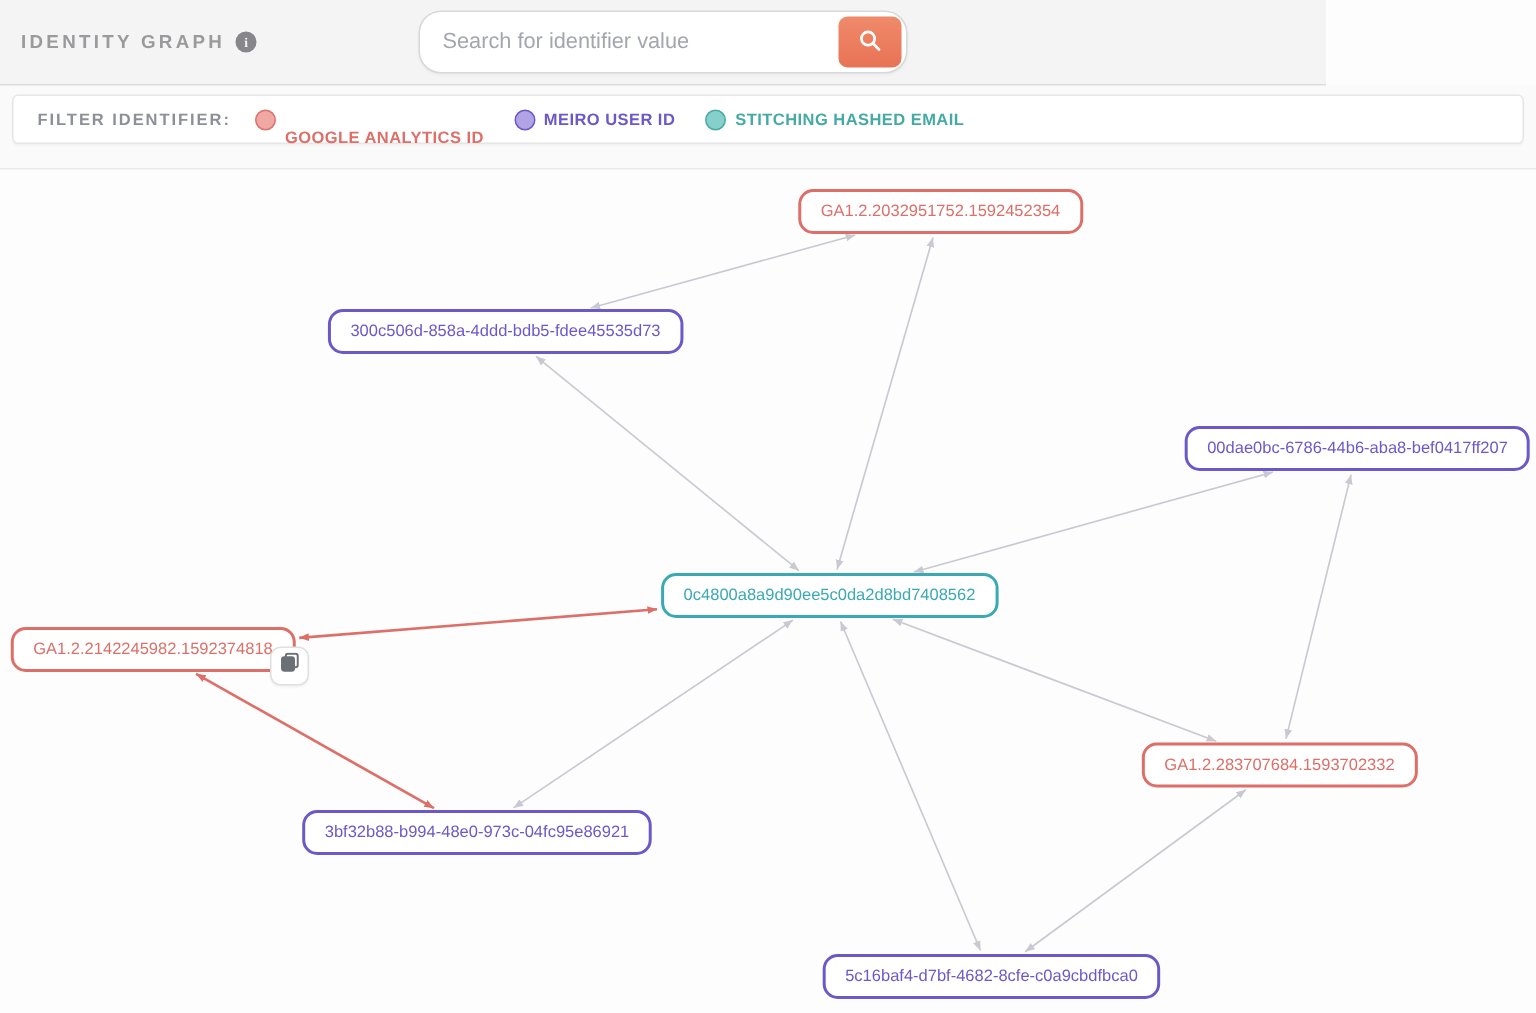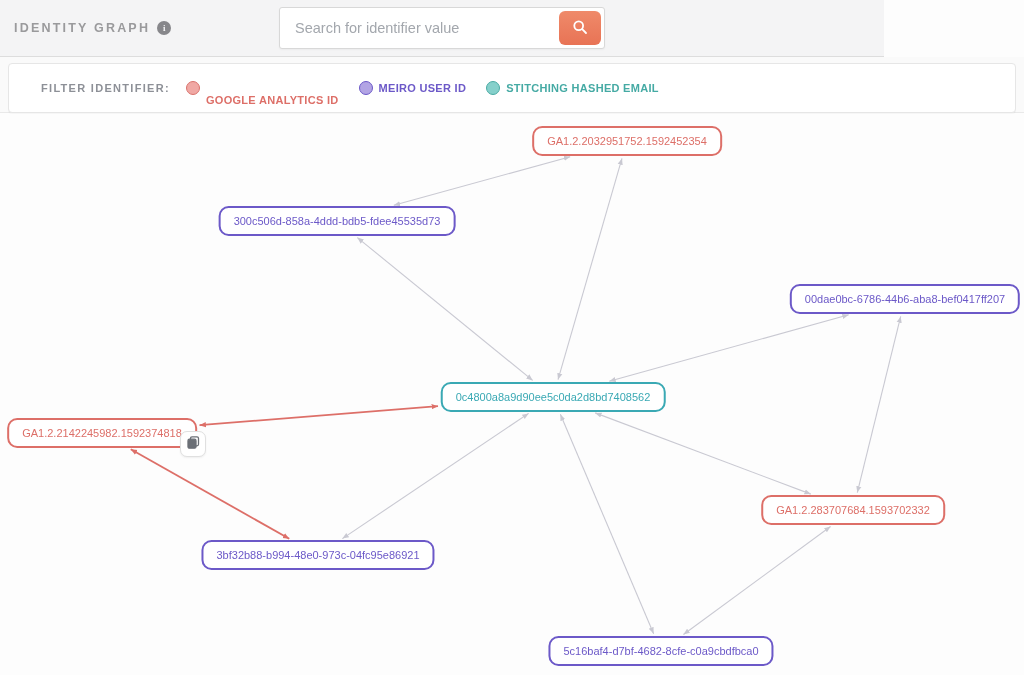--- a/index.html
+++ b/index.html
@@ -8,34 +8,34 @@
 
   
   .app-header { position:absolute; left:0; top:0; width:884px; height:57px;
     background:#f4f4f5; border-bottom:1px solid #dddddd; z-index:30; }
   .app-title { position:absolute; left:14px; top:21px; display:flex; align-items:center; gap:7px; }
   .app-title-text { color:#9a9a9c; font-size:12.5px; font-weight:bold; letter-spacing:2.2px; }
   .info-circle { width:14px; height:14px; border-radius:50%; background:#87878b; color:#f4f4f5;
     font-size:9px; font-weight:bold; display:inline-flex; align-items:center; justify-content:center;
     font-family:"Liberation Serif", serif; cursor:pointer; }
   .search-wrap { position:absolute; left:50%; top:7px; transform:translateX(-50%);
-    width:326px; height:42px; background:#ffffff; border:1px solid #d8d8d8; border-radius:3px;
+    width:326px; height:42px; background:#ffffff; border:1px solid #d8d8d8; border-radius:15px;
     display:flex; align-items:center; padding:3px; box-shadow:0 1px 2px rgba(0,0,0,0.04); }
   .search-input { flex:1; border:none; outline:none; font-size:14.5px; padding:0 12px;
     color:#555; font-family:"Liberation Sans", sans-serif; background:transparent; }
   .search-input::placeholder { color:#a3a7ad; }
   .search-btn { width:42px; height:34px; border:none; border-radius:6px; cursor:pointer;
     background:linear-gradient(180deg,#ef8a6a,#e87355); display:flex; align-items:center; justify-content:center; }
 
   
   .filter-band { position:absolute; left:0; top:57px; width:1024px; height:56px;
     background:#fafafa; border-bottom:1px solid #e9e9e9; z-index:25; }
-  .filter-card { position:absolute; left:8px; right:8px; top:6px; height:50px;
+  .filter-card { position:absolute; left:8px; right:8px; top:6px; height:33px;
     background:#ffffff; border:1px solid #e6e6e6; border-radius:4px;
-    display:flex; align-items:center; padding:0 32px; box-shadow:0 1px 1px rgba(0,0,0,0.03); }
+    display:flex; align-items:center; padding:0 16px; box-shadow:0 1px 1px rgba(0,0,0,0.03); }
   .filter-label { color:#8d9097; font-size:11px; font-weight:bold; letter-spacing:1.3px; margin-right:16px; }
   .legend-item { display:flex; align-items:center; gap:6px; margin-right:20px; cursor:pointer; }
   .dot { width:14px; height:14px; border-radius:50%; border:1px solid transparent; }
   .legend-label { font-size:11px; font-weight:bold; letter-spacing:0.3px; }
 
   
   .graph-canvas { position:absolute; left:0; top:0; width:1024px; height:479px; z-index:1; }
   #edges-svg { position:absolute; left:0; top:0; pointer-events:none; }
   .gnode { position:absolute; transform:translate(-50%,-50%); background:#ffffff;
     border:2px solid; border-radius:10px; padding:7px 13px; font-size:11px;

